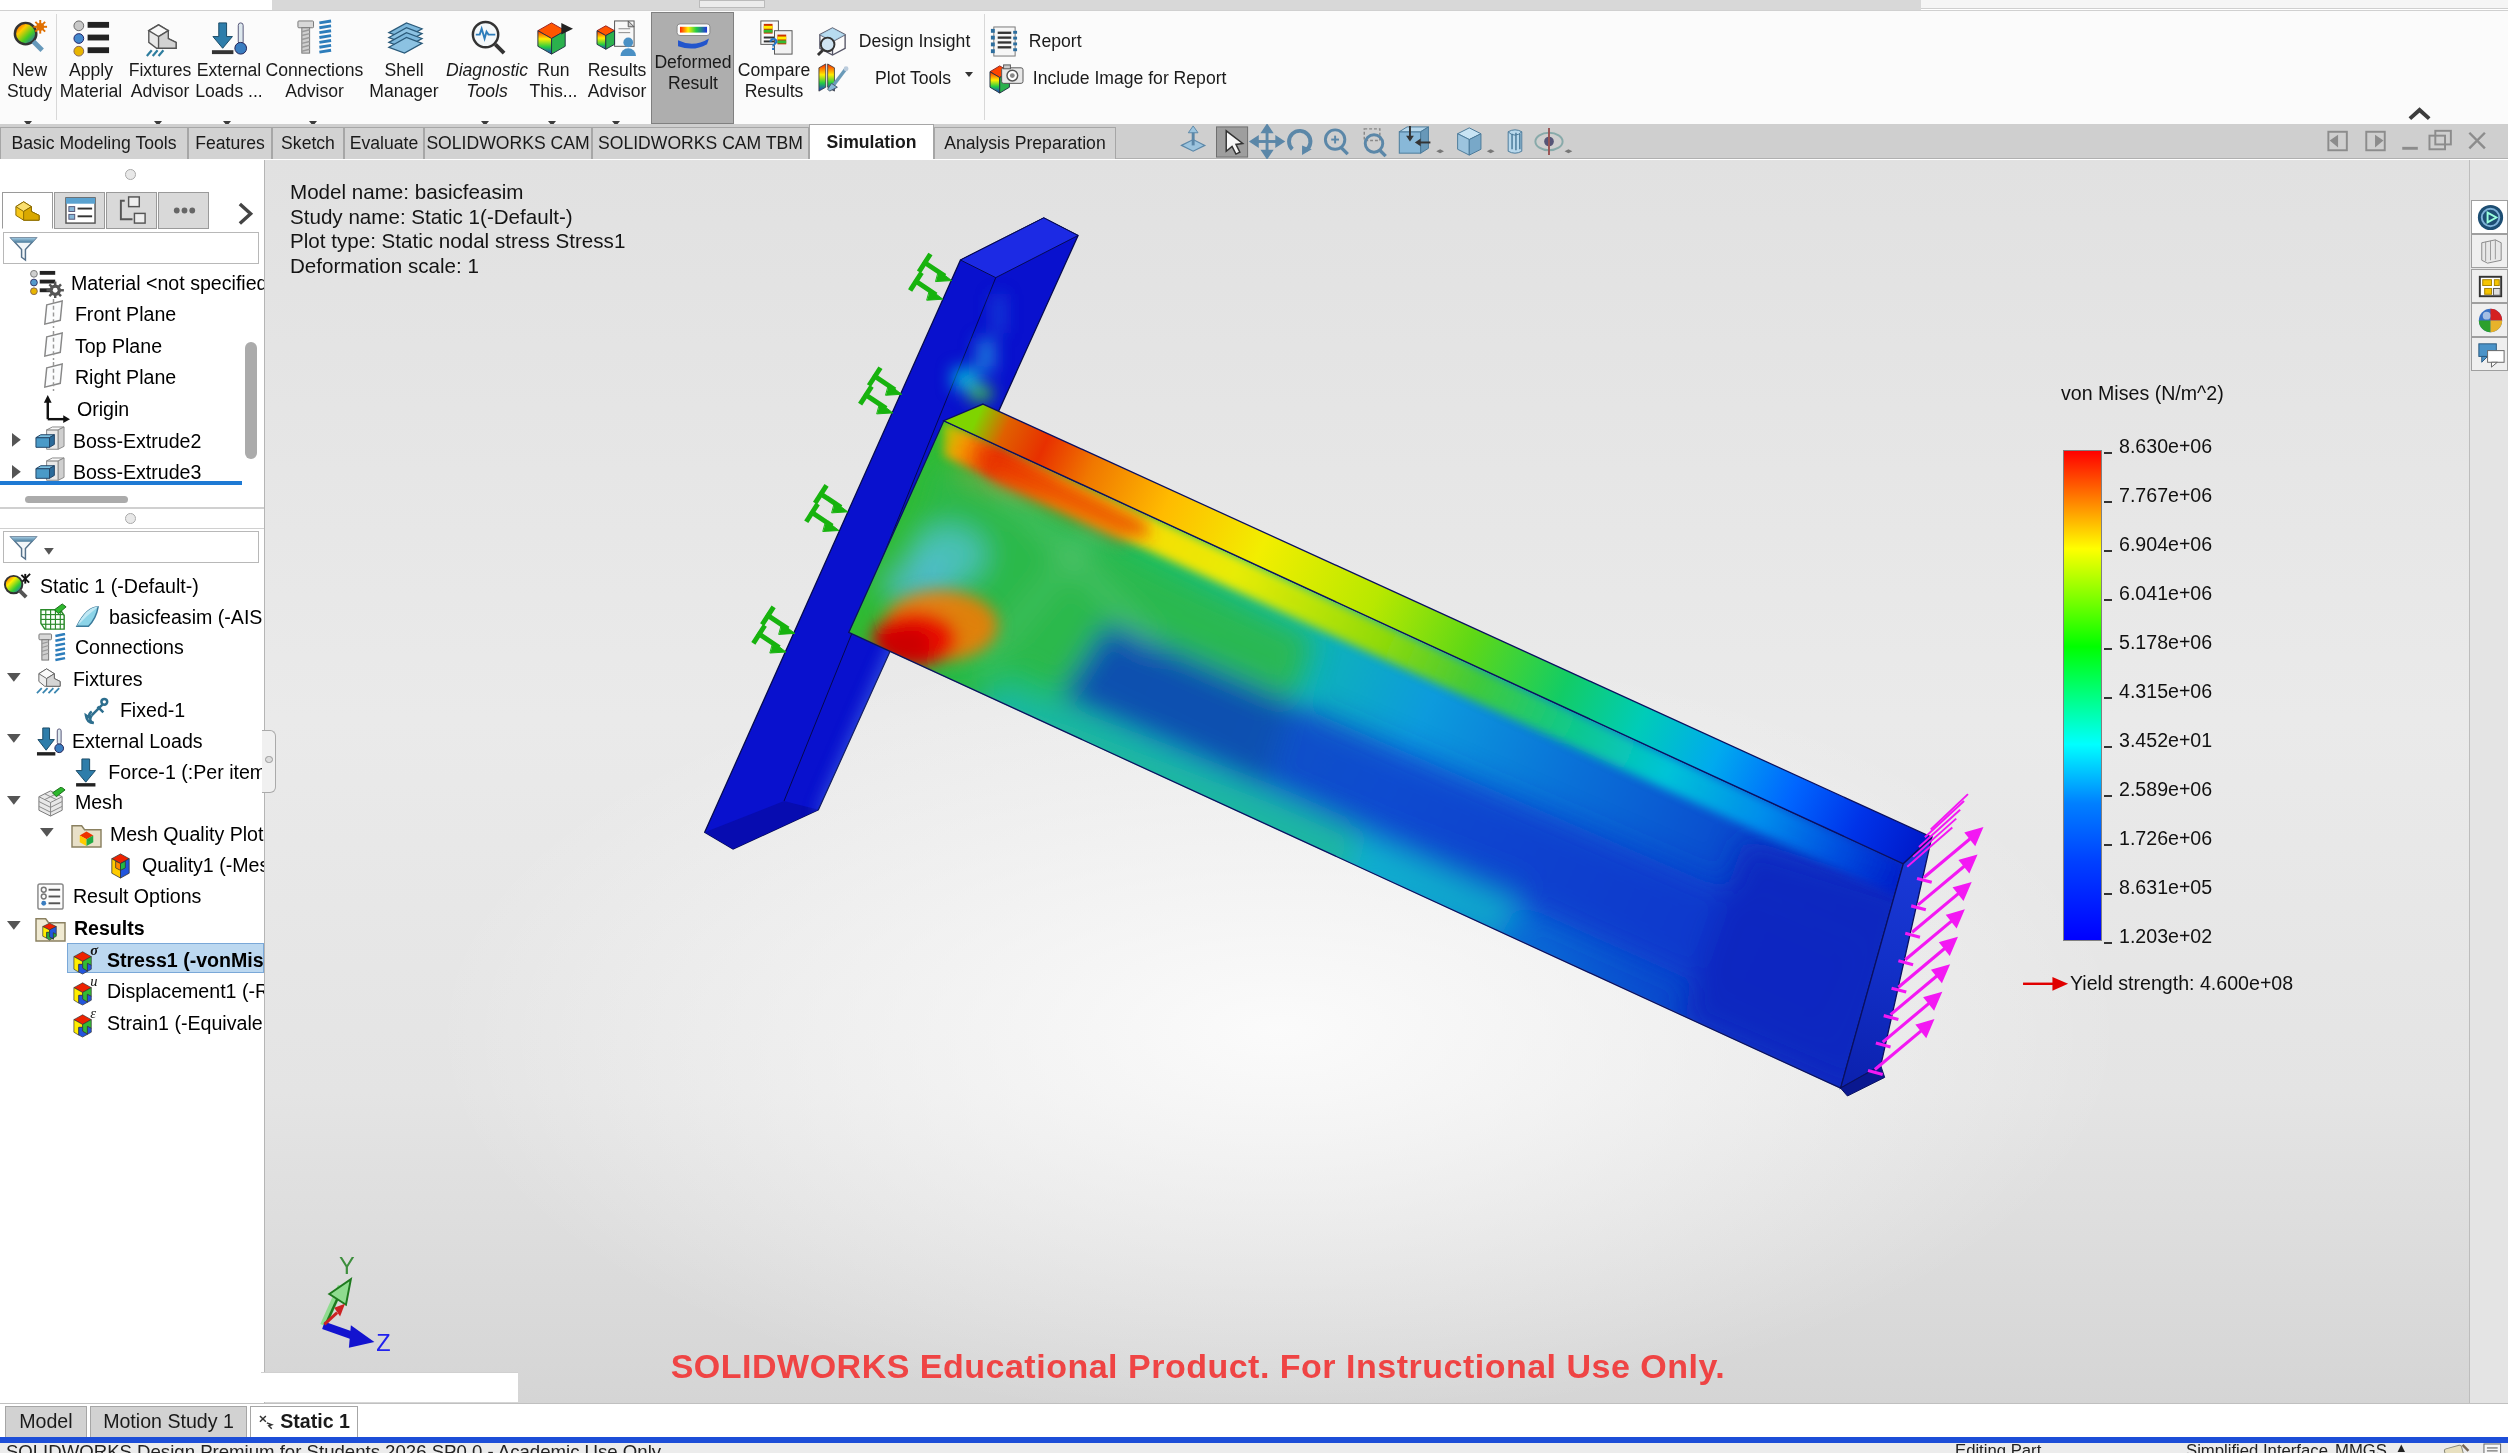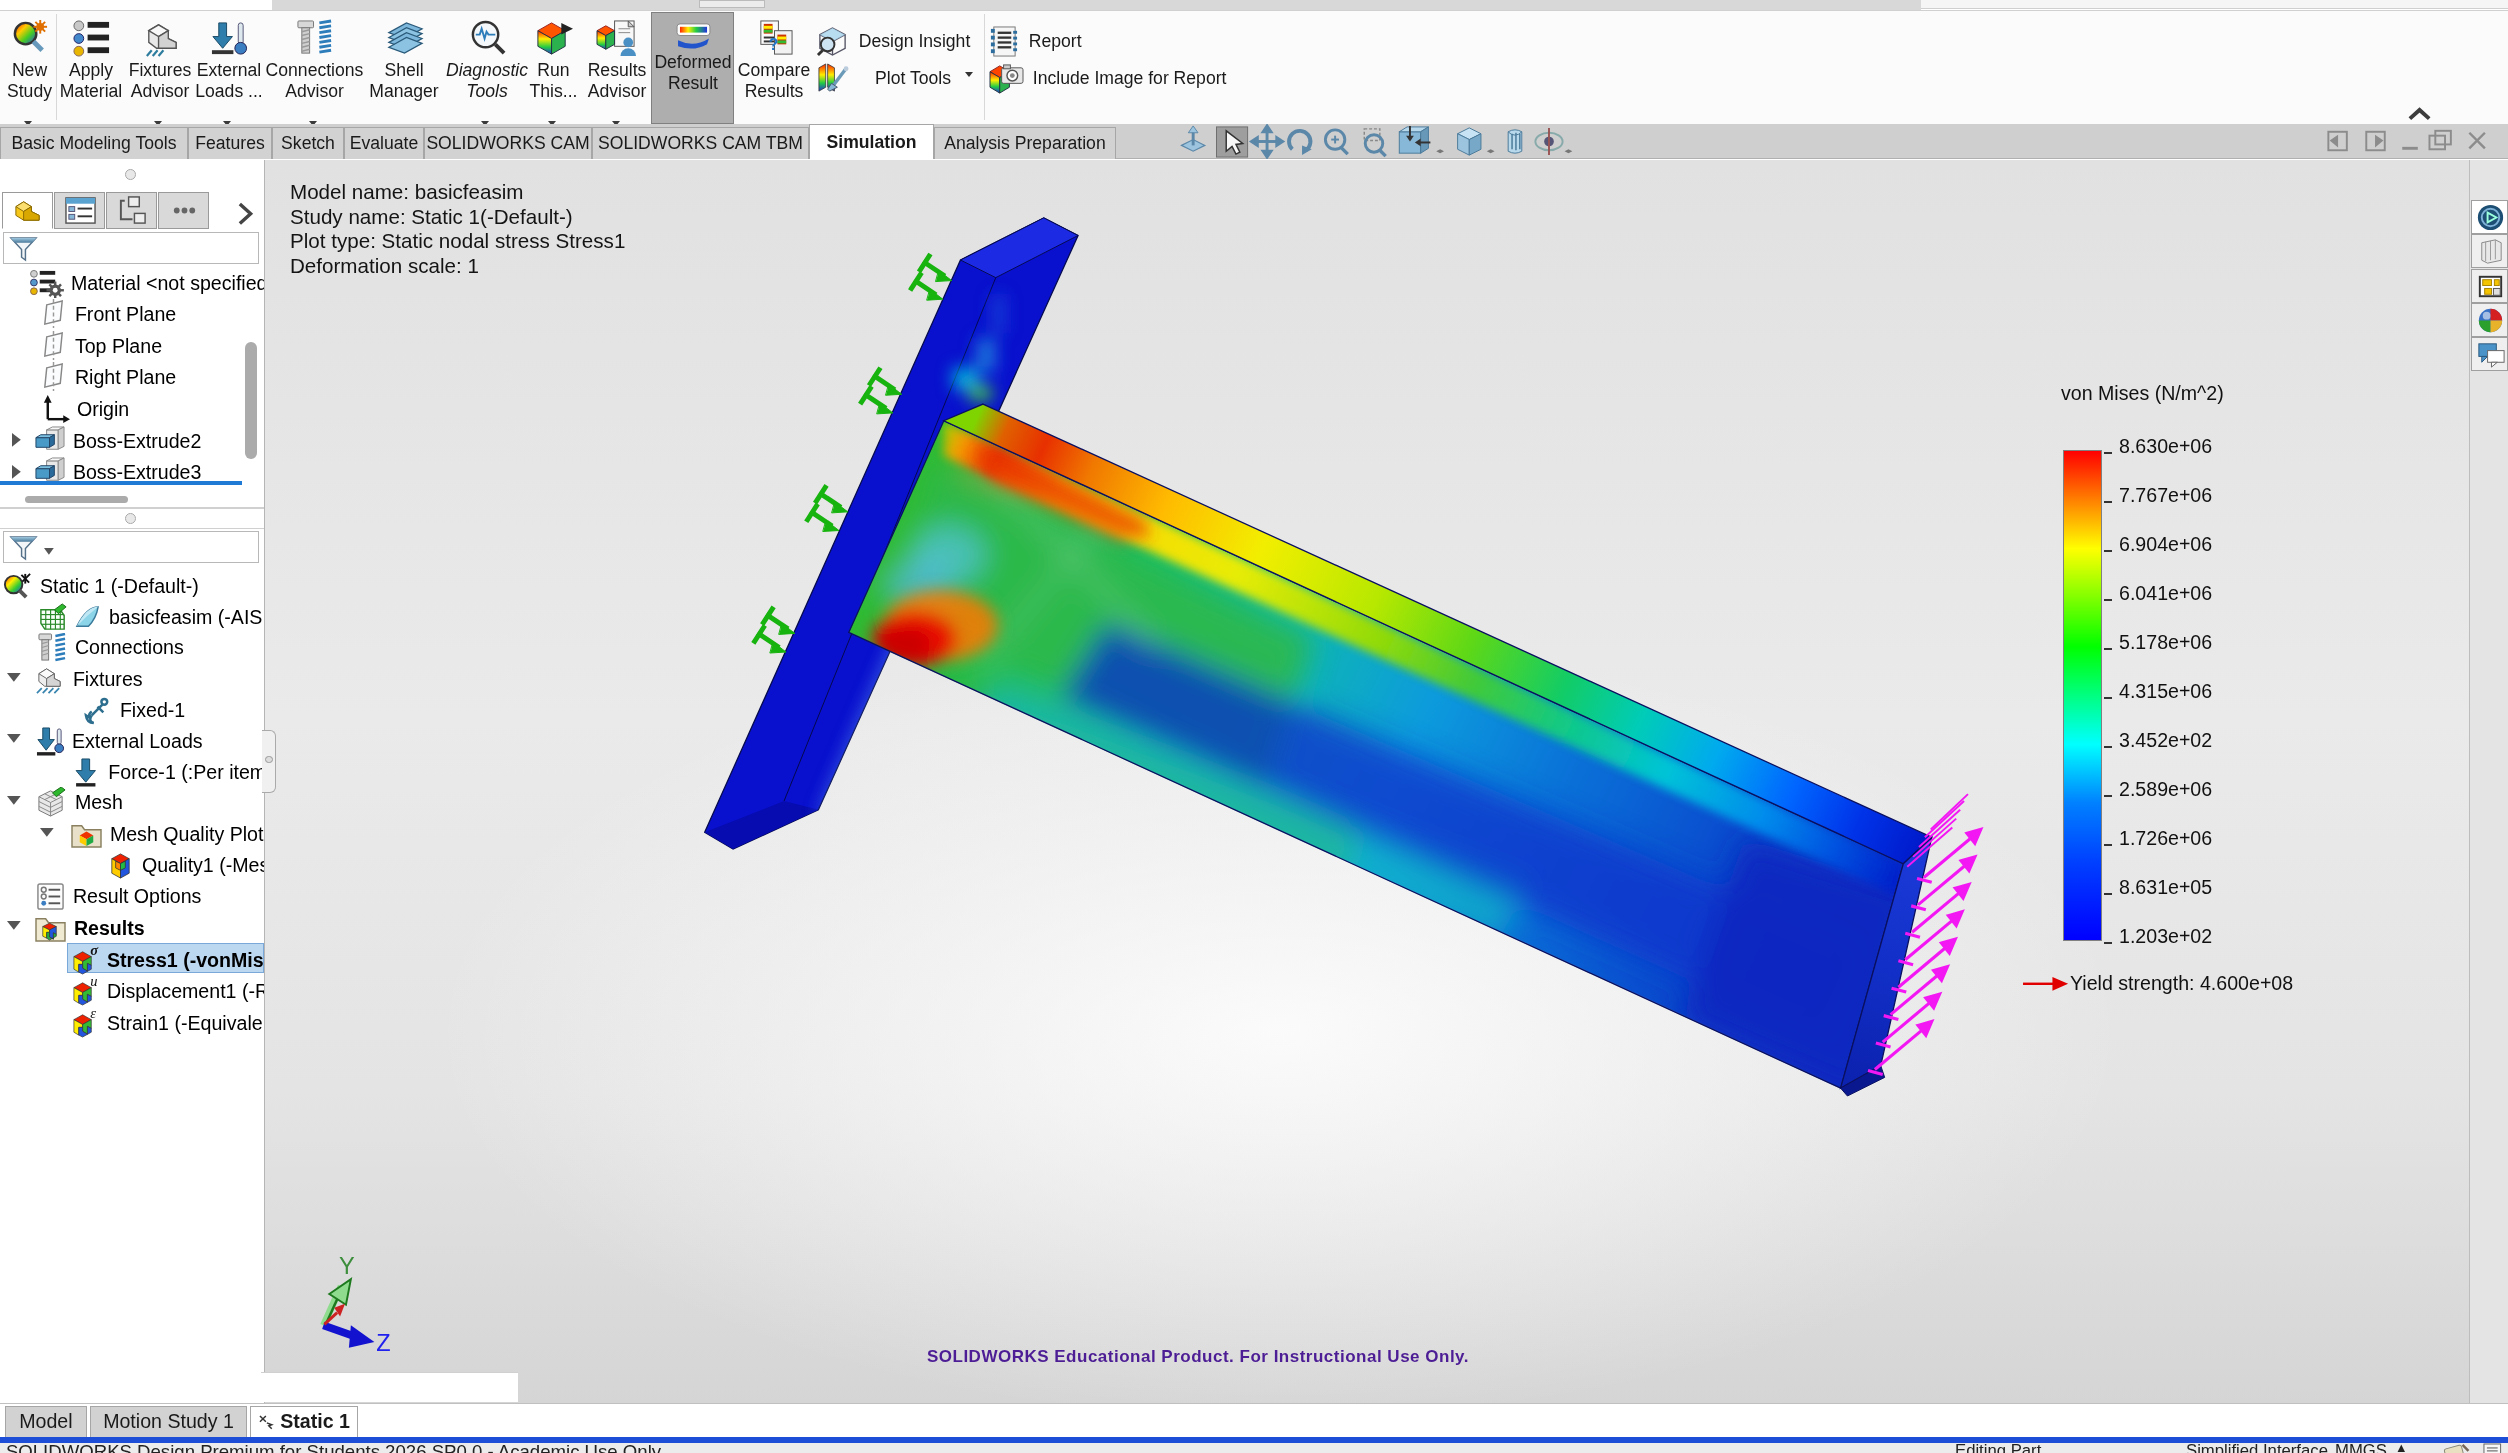--- a/index.html
+++ b/index.html
@@ -26,21 +26,21 @@
 #lpanel { top:160px; left:0; width:265px; height:1243px; background:#ffffff; border-right:1px solid #b5b5b5; overflow:hidden; }
 .trow { position:absolute; white-space:nowrap; font-size:19.6px; color:#000; height:31px; line-height:31px; }
 .trow svg { vertical-align:middle; }
 .tlabel { vertical-align:middle; }
 .ptab { position:absolute; top:32px; width:51px; height:37px; background:#d9d9d9; border:1px solid #9a9a9a; }
 .ptab.sel { background:#ffffff; border-bottom:1px solid #ffffff; }
 
 #viewport { top:160px; left:265px; width:2204px; height:1243px;
   background:radial-gradient(ellipse 55% 45% at 46% 70%, rgba(253,253,253,0.9), rgba(253,253,253,0) 70%), linear-gradient(to bottom, #e1e1e1 0%, #eaeaea 45%, #e4e4e4 75%, #d5d5d5 100%); }
 #modelinfo { left:290px; top:180px; font-size:20.6px; line-height:24.5px; color:#141414; }
-#watermark { left:659px; top:1347px; width:1078px; text-align:center; font-size:17px; font-weight:bold; color:#4c1d95; letter-spacing:0.5px;}
+#watermark { left:659px; top:1347px; width:1078px; text-align:center; font-size:34px; font-weight:bold; color:#ef4444; letter-spacing:0.5px;}
 
 #legtitle { left:2061px; top:382px; font-size:19.6px; color:#111; }
 #legbar { left:2063px; top:450px; width:39px; height:491px; border:1px solid #808080;
   background:linear-gradient(to bottom,#ff0000 0%,#ff8000 10%,#ffff00 20%,#80ff00 30%,#00ff00 40%,#00ff80 50%,#00ffff 60%,#0080ff 72%,#0040ff 84%,#0000ff 100%); }
 .leglab { position:absolute; left:2119px; font-size:19.6px; color:#111; }
 .legtick { position:absolute; left:2104px; width:7.8px; height:2px; background:#333; }
 #yieldtxt { left:2070px; top:972px; font-size:19.6px; color:#111; }
 
 #rpane { top:160px; left:2469px; width:39px; height:1243px; background:#e4e4e4; border-left:1px solid #bdbdbd; }
 .rpcell { position:absolute; left:1px; width:37px; height:34px; background:#efefef; border:1px solid #9f9f9f; }
@@ -574,21 +574,21 @@
     <div class="abs leglab" style="top:484px;">7.767e+06</div>
 <div class="abs legtick" style="top:550px;"></div>
     <div class="abs leglab" style="top:533px;">6.904e+06</div>
 <div class="abs legtick" style="top:599px;"></div>
     <div class="abs leglab" style="top:582px;">6.041e+06</div>
 <div class="abs legtick" style="top:648px;"></div>
     <div class="abs leglab" style="top:631px;">5.178e+06</div>
 <div class="abs legtick" style="top:697px;"></div>
     <div class="abs leglab" style="top:680px;">4.315e+06</div>
 <div class="abs legtick" style="top:746px;"></div>
-    <div class="abs leglab" style="top:729px;">3.452e+02</div>
+    <div class="abs leglab" style="top:729px;">3.452e+01</div>
 <div class="abs legtick" style="top:795px;"></div>
     <div class="abs leglab" style="top:778px;">2.589e+06</div>
 <div class="abs legtick" style="top:844px;"></div>
     <div class="abs leglab" style="top:827px;">1.726e+06</div>
 <div class="abs legtick" style="top:893px;"></div>
     <div class="abs leglab" style="top:876px;">8.631e+05</div>
 <div class="abs legtick" style="top:942px;"></div>
     <div class="abs leglab" style="top:925px;">1.203e+02</div>
 
   <svg class="abs" width="59" height="19.6" viewBox="0 0 60 20" style="left:2019px;top:974px;">

